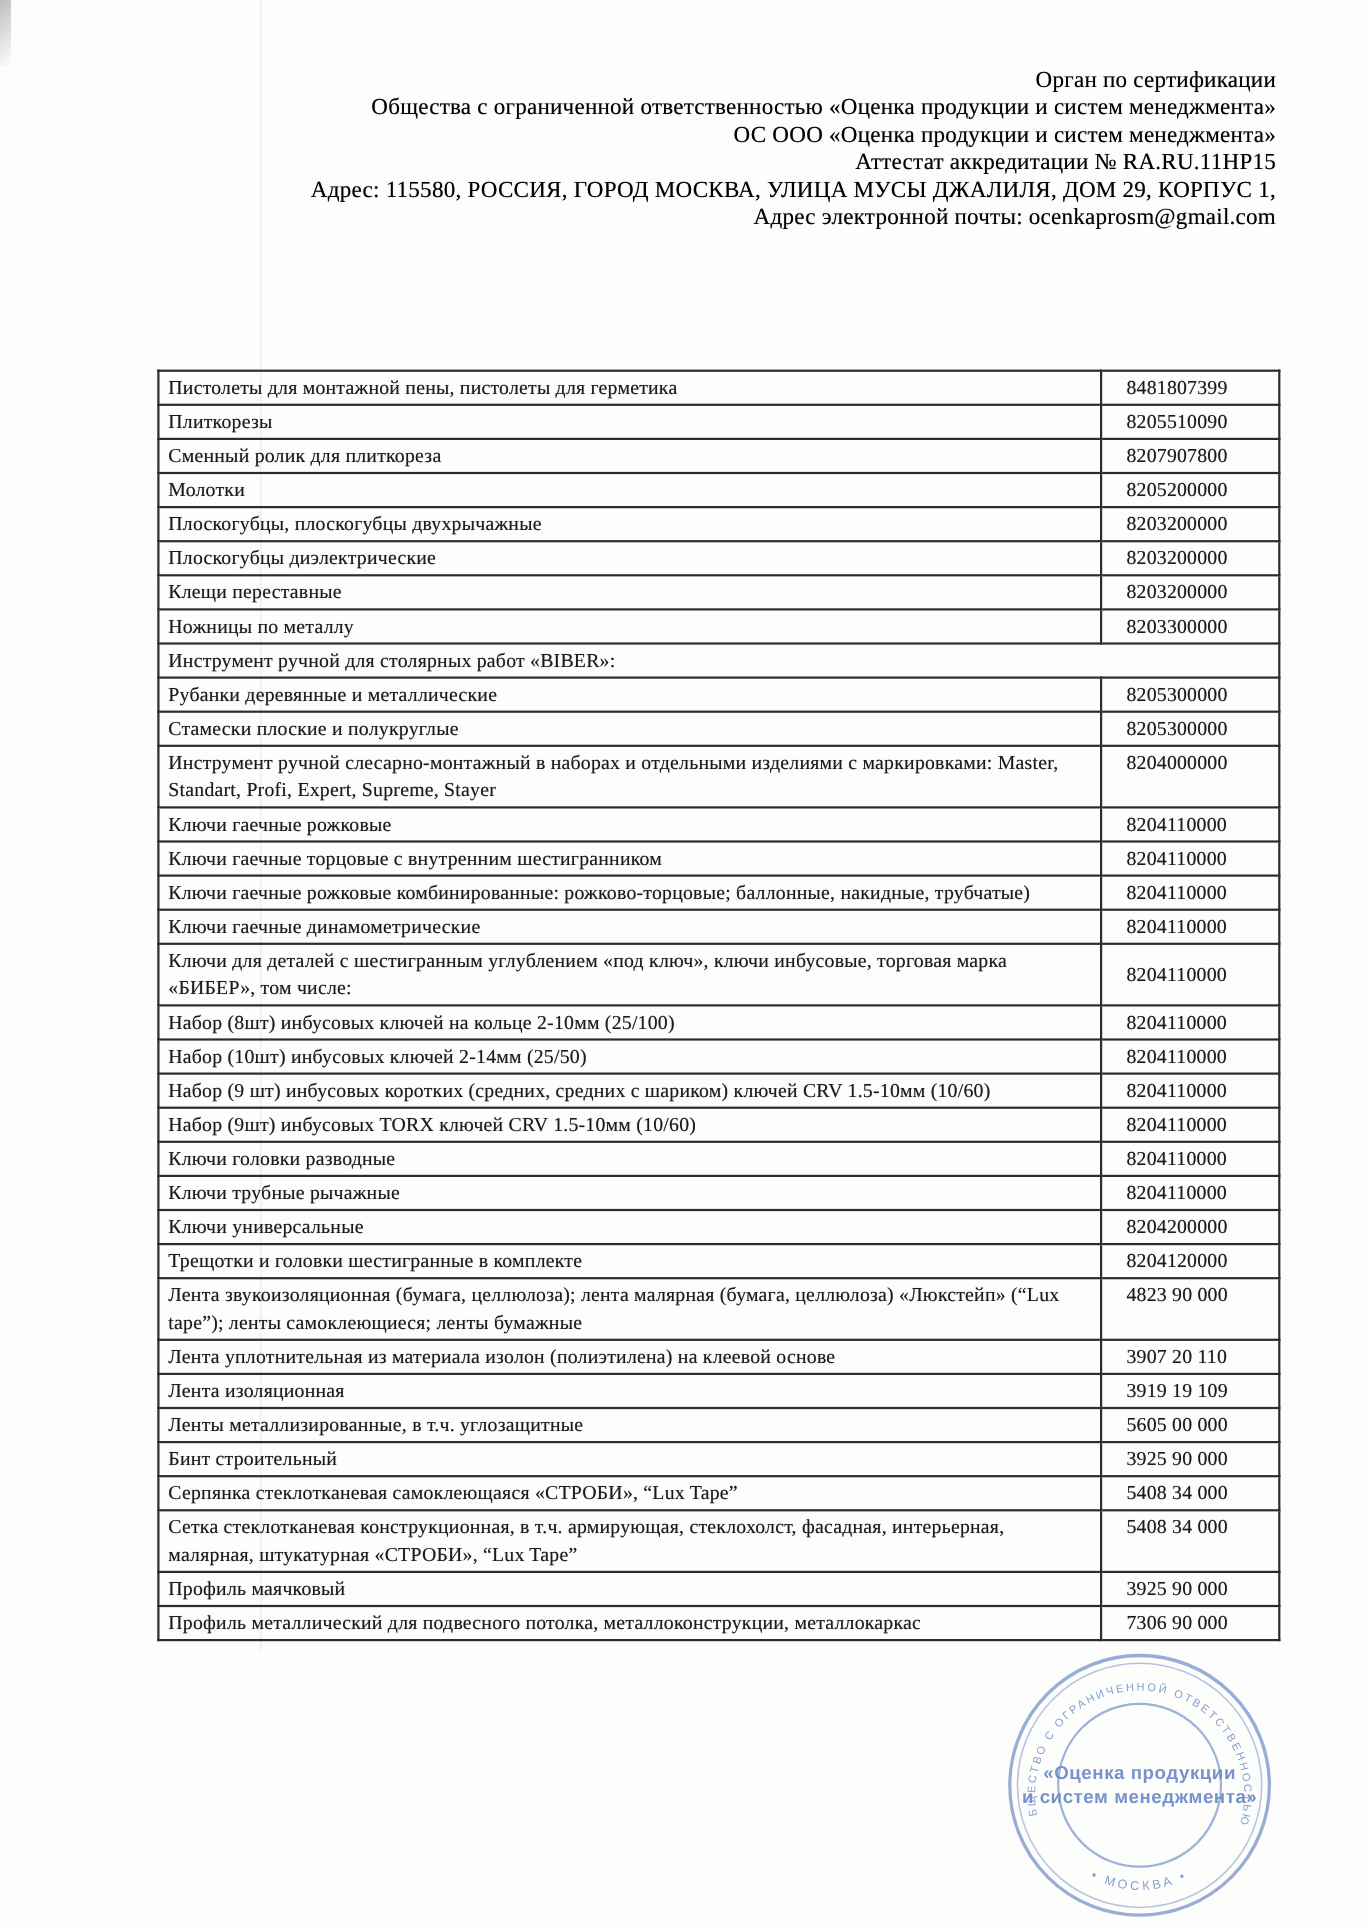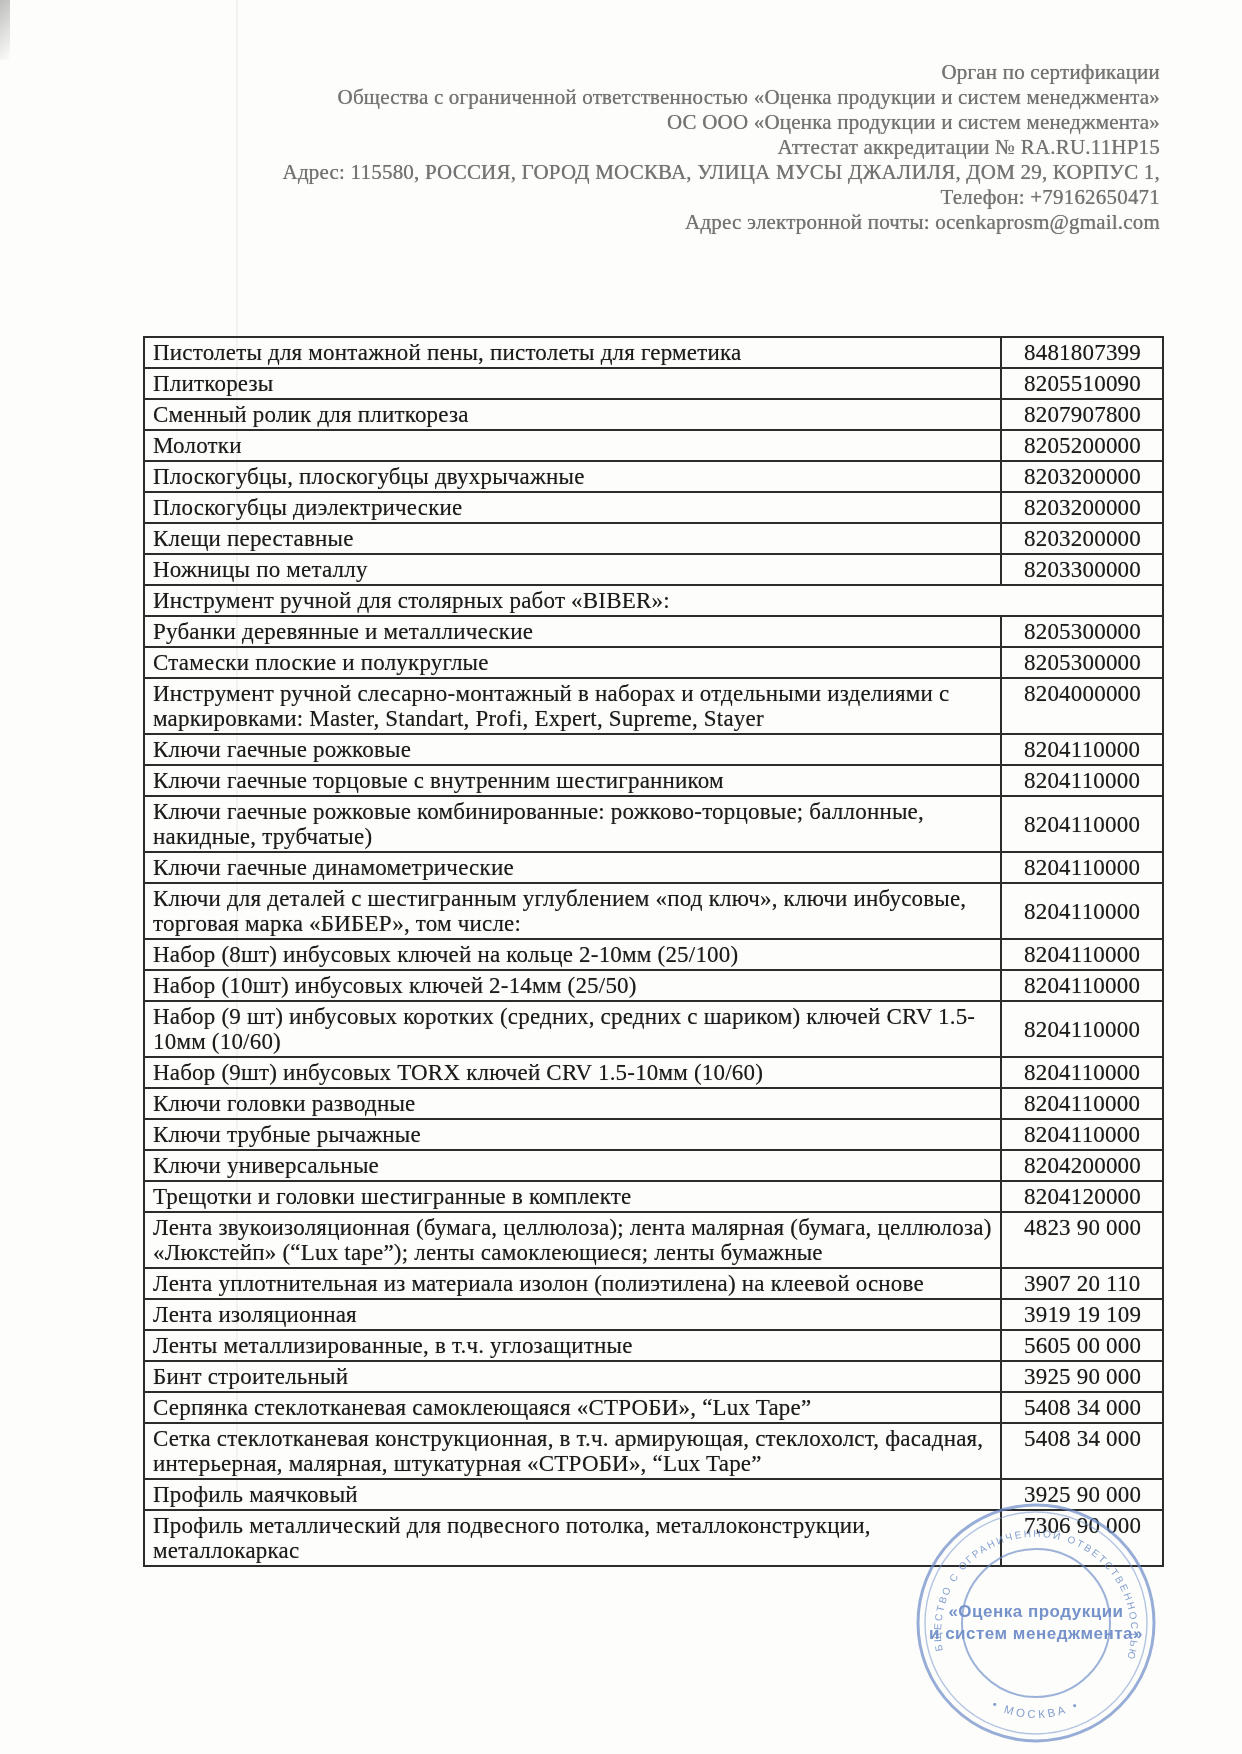--- a/index.html
+++ b/index.html
@@ -21,31 +21,31 @@
     position:absolute;left:0;top:0;width:10px;height:60px;
     background:linear-gradient(135deg,rgba(0,0,0,0.25),rgba(0,0,0,0));
   }
   .header{
     position:absolute;
     top:60px;left:0;right:82px;
     text-align:right;
     font-size:21px;
     line-height:25px;
     letter-spacing:0.2px;
-    color:#737373;
+    color:#000000;
     text-shadow:0 0 0.7px rgba(20,20,20,0.55);
   }
   .header .h-line{white-space:nowrap;}
   table.codes{
     position:absolute;
     top:336px;left:143px;
     width:1019px;
     border-collapse:collapse;
     table-layout:fixed;
-    font-size:23px;
+    font-size:18px;
     line-height:25px;
     letter-spacing:0.2px;
     text-shadow:0 0 0.7px rgba(20,20,20,0.5);
   }
   table.codes td{
     border:2px solid #2c2c2c;
     padding:2px 8px;
     vertical-align:top;
     overflow:hidden;
   }
@@ -79,21 +79,20 @@
 
   <div class="scan-edge"></div>
   <div class="scan-fold"></div>
 
   <div class="header" id="header-block">
       <div class="h-line">Орган по сертификации</div>
       <div class="h-line">Общества с ограниченной ответственностью «Оценка продукции и систем менеджмента»</div>
       <div class="h-line">ОС ООО «Оценка продукции и систем менеджмента»</div>
       <div class="h-line">Аттестат аккредитации № RA.RU.11HP15</div>
       <div class="h-line">Адрес: 115580, РОССИЯ, ГОРОД МОСКВА, УЛИЦА МУСЫ ДЖАЛИЛЯ, ДОМ 29, КОРПУС 1,</div>
-      <div class="h-line">Телефон: +79162650471</div>
       <div class="h-line">Адрес электронной почты: ocenkaprosm@gmail.com</div>
     </div>
 
   <table class="codes">
     <colgroup>
         <col class="c1">
         <col class="c2">
       </colgroup>
     <tbody id="rows-body">
         <tr>

